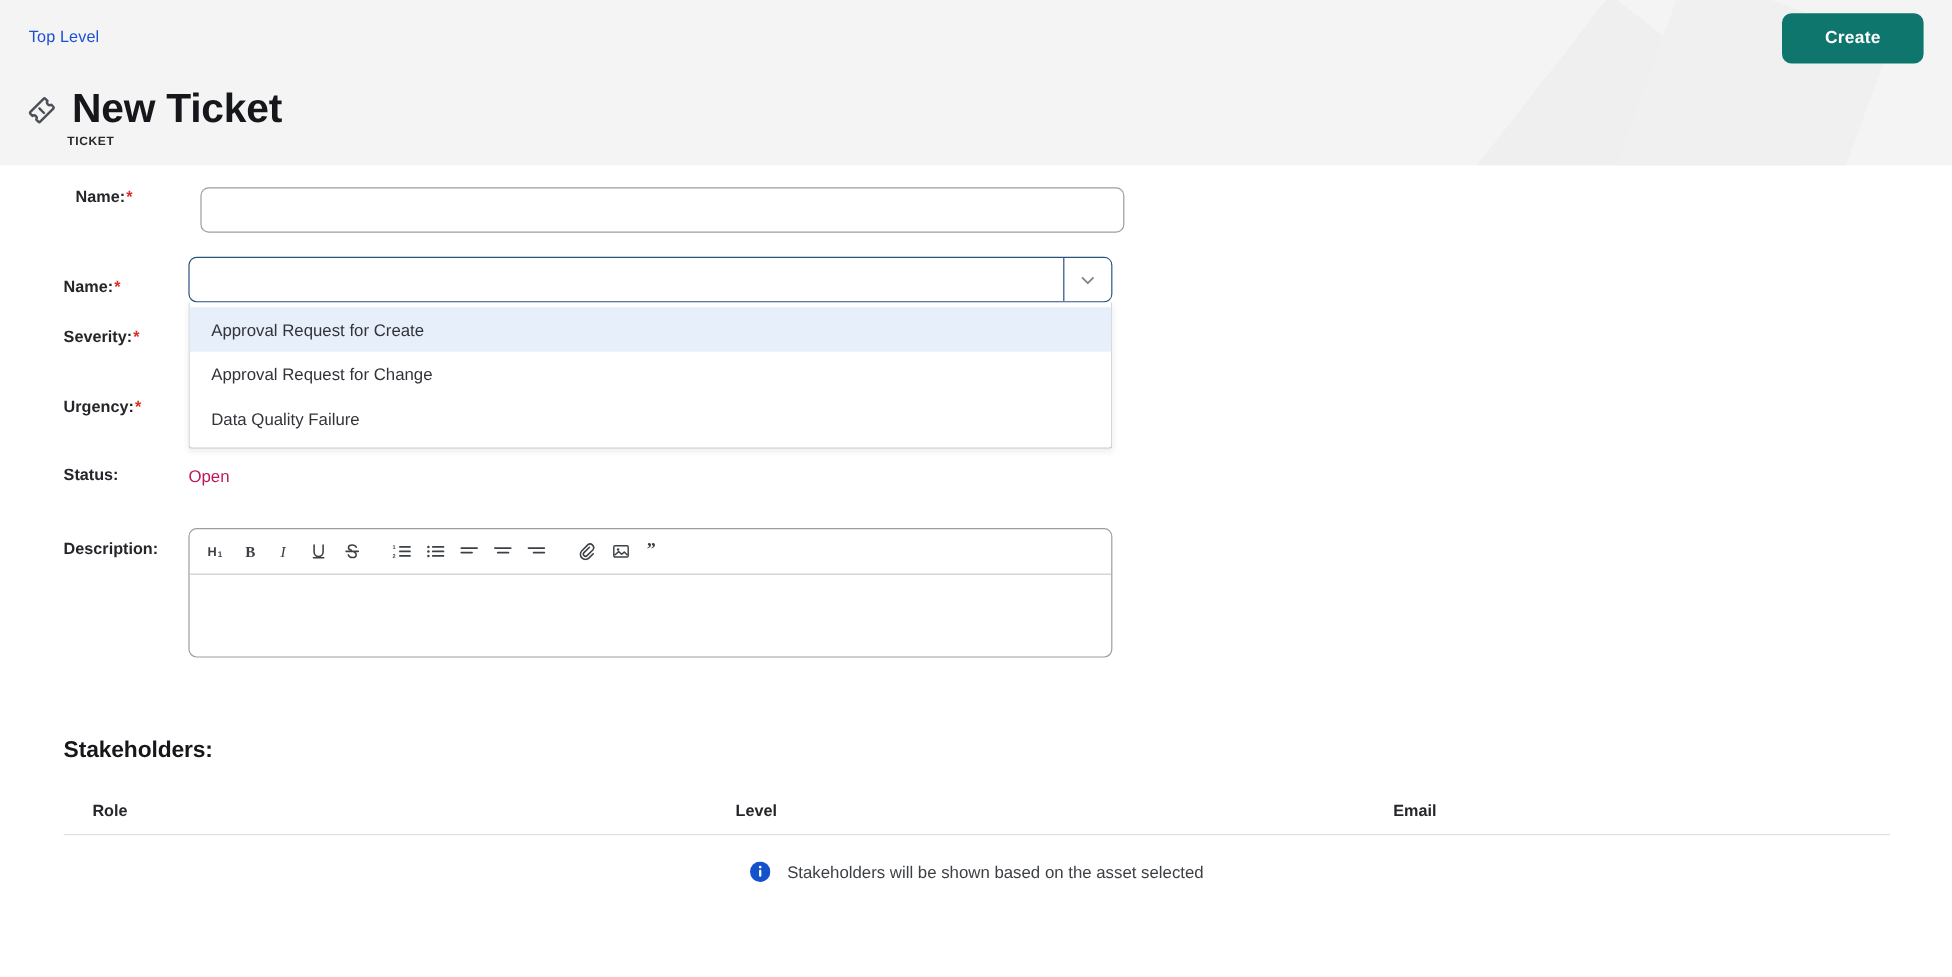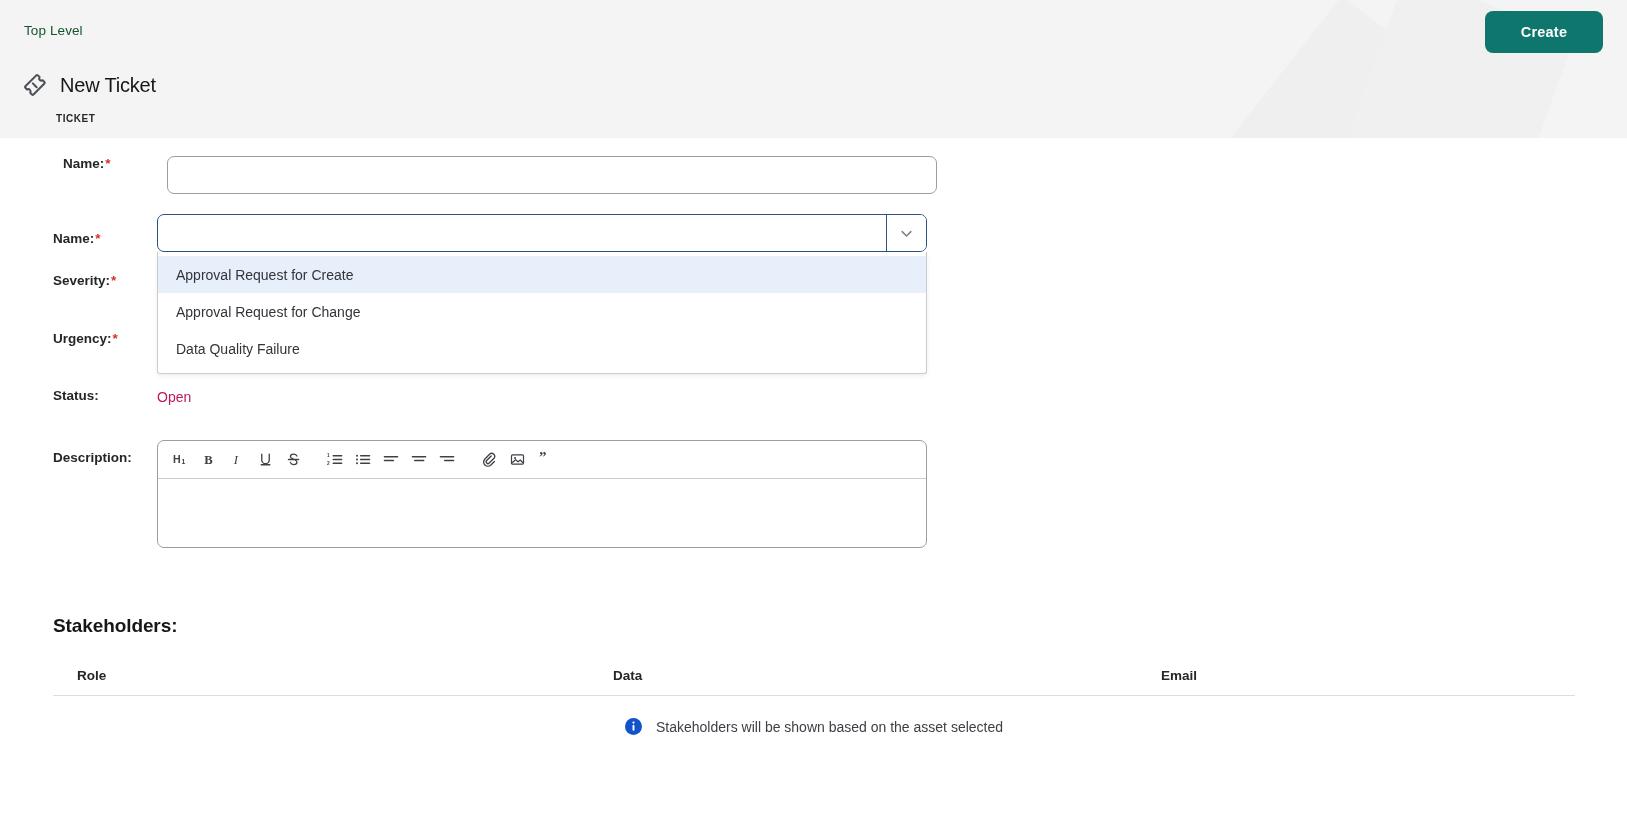--- a/index.html
+++ b/index.html
@@ -39,21 +39,21 @@
     width: 180px;
     height: 180px;
     background: #f0f0f1;
     transform: rotate(20deg);
   }
   .breadcrumb {
     position: absolute;
     left: 24px;
     top: 23px;
     font-size: 13.5px;
-    color: #14532d;
+    color: #1d4ed8;
     letter-spacing: .1px;
   }
   .create-button {
     position: absolute;
     right: 24px;
     top: 11px;
     width: 118px;
     height: 42px;
     border: none;
     border-radius: 8px;
@@ -69,22 +69,22 @@
   .title-row {
     position: absolute;
     left: 22px;
     top: 72px;
     display: flex;
     align-items: center;
     gap: 12px;
   }
   .ticket-icon { width: 26px; height: 26px; display: block; }
   .page-title {
-    font-size: 20px;
-    font-weight: normal;
+    font-size: 34px;
+    font-weight: bold;
     letter-spacing: -.2px;
     color: #16171a;
   }
   .entity-kind {
     position: absolute;
     left: 56px;
     top: 113px;
     font-size: 10px;
     font-weight: bold;
     letter-spacing: .55px;
@@ -458,21 +458,21 @@
       </div>
       <div class="editor-area" contenteditable="true" style=""></div>
     </div>
   </div>
 
   <div class="stakeholders-heading">Stakeholders:</div>
 
   <div class="sh-table">
     <div class="sh-head">
       <div class="sh-col role">Role</div>
-      <div class="sh-col name">Data</div>
+      <div class="sh-col name">Level</div>
       <div class="sh-col email">Email</div>
     </div>
 
     <div class="sh-empty">
       <span>
         <svg class="info-icon" viewBox="0 0 16 16">
           <circle cx="8" cy="8" r="8" fill="#1452cc"></circle>
           <circle cx="8" cy="4.3" r="1.05" fill="#ffffff"></circle>
           <rect x="7.1" y="6.4" width="1.8" height="5.5" rx=".9" fill="#ffffff"></rect>
         </svg>

